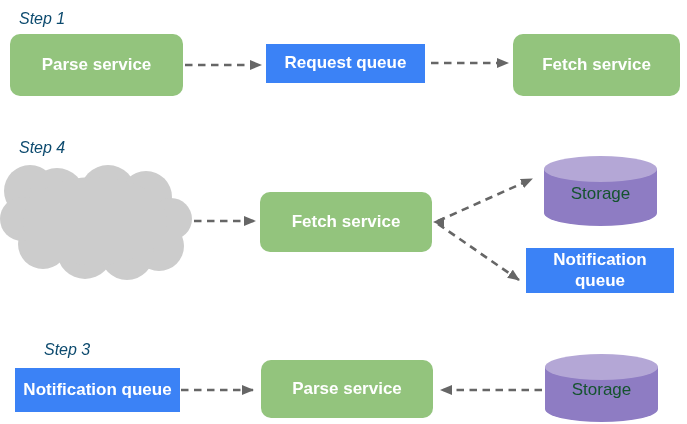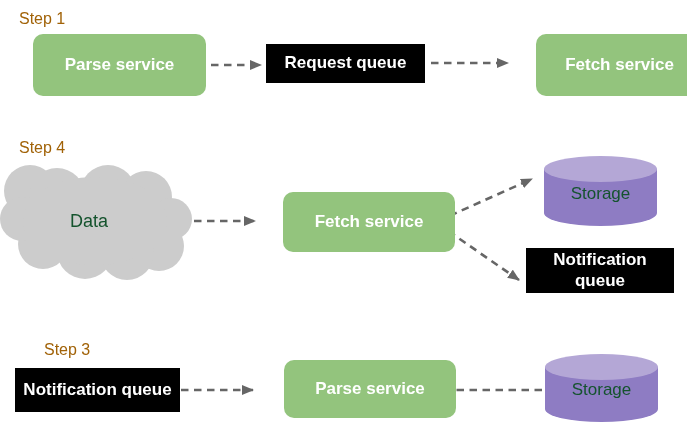--- a/index.html
+++ b/index.html
@@ -13,44 +13,44 @@
   }
   .layer-svg {
     position: absolute;
     left: 0; top: 0;
     width: 687px; height: 424px;
     z-index: 1;
   }
   .step-label {
     position: absolute;
     z-index: 3;
-    color: #a16207;
+    color: #0c4a6e;
     font-size: 16px;
     line-height: 18px;
     white-space: nowrap;
+    font-style: italic;
   }
   .node {
     position: absolute;
     z-index: 2;
     display: flex;
     align-items: center;
     justify-content: center;
     text-align: center;
     color: #ffffff;
     font-weight: bold;
     font-size: 17px;
     line-height: 1.22;
   }
   .green {
     background: #93C47D;
     border-radius: 10px;
-    margin-left: 23px;
   }
   .orange {
-    background: #000000;
+    background: #3b82f6;
     border-radius: 0;
   }
   .float-label {
     position: absolute;
     z-index: 3;
     display: flex;
     align-items: center;
     justify-content: center;
     text-align: center;
     color: #14532d;
@@ -108,21 +108,20 @@
   </svg>
 
   <div class="step-label" style="left:19px; top:10px;">Step 1</div>
   <div class="step-label" style="left:19px; top:139px;">Step 4</div>
   <div class="step-label" style="left:44px; top:341px;">Step 3</div>
 
   <div class="node green" style="left:10px; top:34px; width:173px; height:62px;">Parse service</div>
   <div class="node orange" style="left:266px; top:44px; width:159px; height:39px;">Request queue</div>
   <div class="node green" style="left:513px; top:34px; width:167px; height:62px;">Fetch service</div>
 
-  <div class="float-label" style="left:44px; top:206px; width:90px; height:30px; font-size:18px;">Data</div>
   <div class="node green" style="left:260px; top:192px; width:172px; height:60px;">Fetch service</div>
   <div class="float-label" style="left:544px; top:178px; width:113px; height:32px;">Storage</div>
   <div class="node orange" style="left:526px; top:248px; width:148px; height:45px;">Notification queue</div>
 
   <div class="node orange" style="left:15px; top:368px; width:165px; height:44px;">Notification queue</div>
   <div class="node green" style="left:261px; top:360px; width:172px; height:58px;">Parse service</div>
   <div class="float-label" style="left:545px; top:374px; width:113px; height:32px;">Storage</div>
 
 </div>
 

